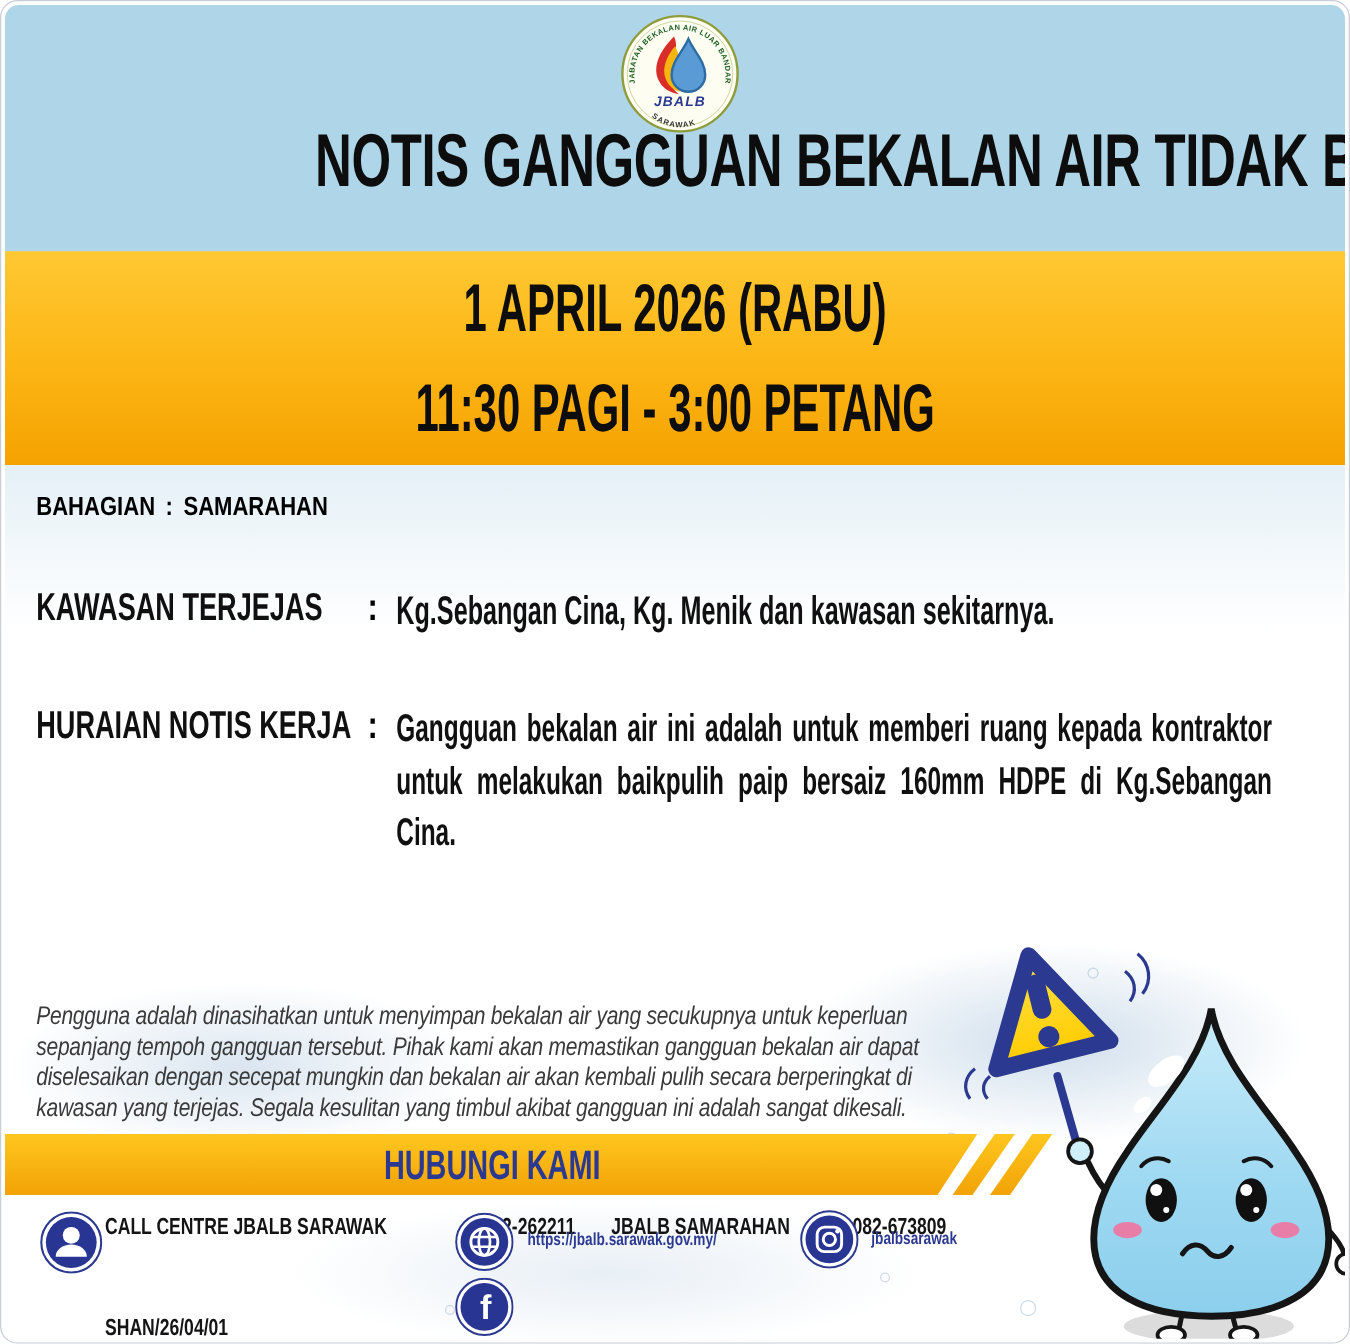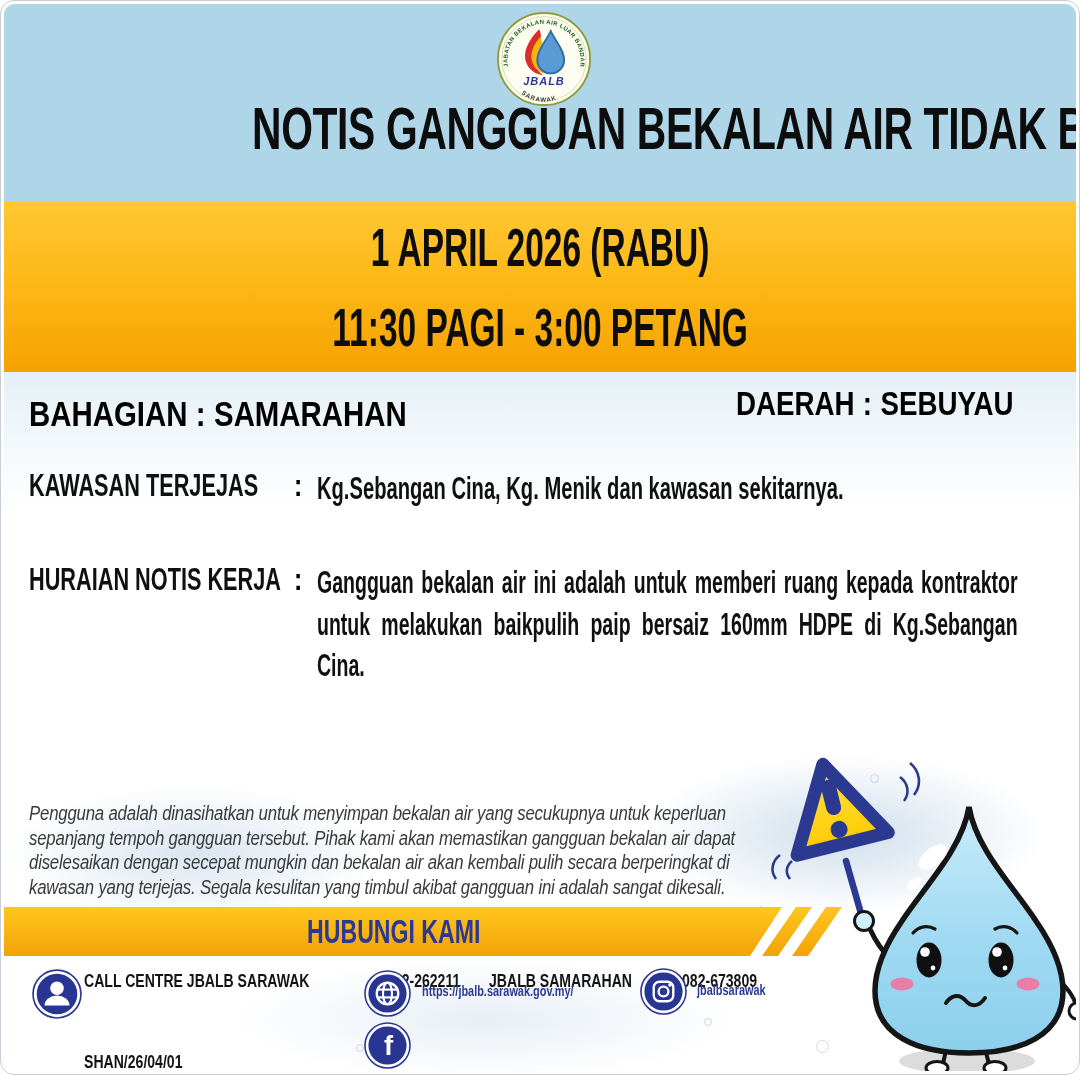--- a/index.html
+++ b/index.html
@@ -15,21 +15,21 @@
   
   .logo{left:492px;top:7px;width:96px;height:96px;}
   .title-wrap{top:94px;left:0;right:0;height:60px;display:flex;justify-content:flex-start;align-items:center;}
   .title{font-size:60px;font-weight:700;color:#0d0d0d;--sx:0.68;letter-spacing:-0.5px;}
   
   .date-banner{top:197px;left:0;right:0;height:171px;display:flex;flex-direction:column;justify-content:center;align-items:center;gap:22px;
     background:linear-gradient(180deg,#ffc833 0%,#fcb716 50%,#f5a201 100%);}
   .date-line{font-size:54px;font-weight:700;color:#0d0d0d;--sx:0.62;line-height:58px;}
   
   .row-label,.row-value{font-weight:700;color:#101010;}
-  .bahagian{left:25px;top:390px;font-size:35px;font-weight:700;}
+  .bahagian{left:25px;top:390px;font-size:21px;font-weight:700;}
   .daerah{right:62px;top:381px;font-size:33px;font-weight:700;}
   .colon-inline{padding:0 10px;}
   .kw-label{left:25px;top:464px;font-size:31px;--sx:0.70;}
   .kw-colon{left:290px;top:464px;font-size:31px;--sx:0.8;font-weight:700;}
   .kw-value{left:313px;top:466px;font-size:32px;--sx:0.63;}
   .hr-label{left:25px;top:558px;font-size:31px;--sx:0.70;}
   .hr-colon{left:290px;top:558px;font-size:31px;--sx:0.8;font-weight:700;}
   .hr-value{left:313px;top:558px;width:1112px;font-size:31px;line-height:41.5px;font-weight:700;color:#101010;
     --sx:0.63;text-align:justify;}
   
@@ -104,25 +104,20 @@
     <div class="abs date-banner">
       <span class="cx cx-c date-line">1 APRIL 2026 (RABU)</span>
       <span class="cx cx-c date-line">11:30 PAGI - 3:00 PETANG</span>
     </div>
 
     <div class="abs bahagian">
       <span class="cx" style="--sx:0.84;">
         <span>BAHAGIAN</span><span class="colon-inline">:</span><span>SAMARAHAN</span>
       </span>
     </div>
-    <div class="abs daerah">
-      <span class="cx cx-r" style="--sx:0.84;">
-        <span>DAERAH</span><span class="colon-inline">:</span><span>SEBUYAU</span>
-      </span>
-    </div>
 
     <span class="abs cx kw-label row-label">KAWASAN TERJEJAS</span>
     <span class="abs cx kw-colon">:</span>
     <span class="abs cx kw-value row-value">Kg.Sebangan Cina, Kg. Menik dan kawasan sekitarnya.</span>
 
     <span class="abs cx hr-label row-label">HURAIAN NOTIS KERJA</span>
     <span class="abs cx hr-colon">:</span>
     <div class="abs hr-value blk">Gangguan bekalan air ini adalah untuk memberi ruang kepada kontraktor untuk melakukan baikpulih paip bersaiz 160mm HDPE di Kg.Sebangan Cina.</div>
 
     <div class="abs advisory blk">Pengguna adalah dinasihatkan untuk menyimpan bekalan air yang secukupnya untuk keperluan sepanjang tempoh gangguan tersebut. Pihak kami akan memastikan gangguan bekalan air dapat diselesaikan dengan secepat mungkin dan bekalan air akan kembali pulih secara berperingkat di kawasan yang terjejas. Segala kesulitan yang timbul akibat gangguan ini adalah sangat dikesali.</div>

